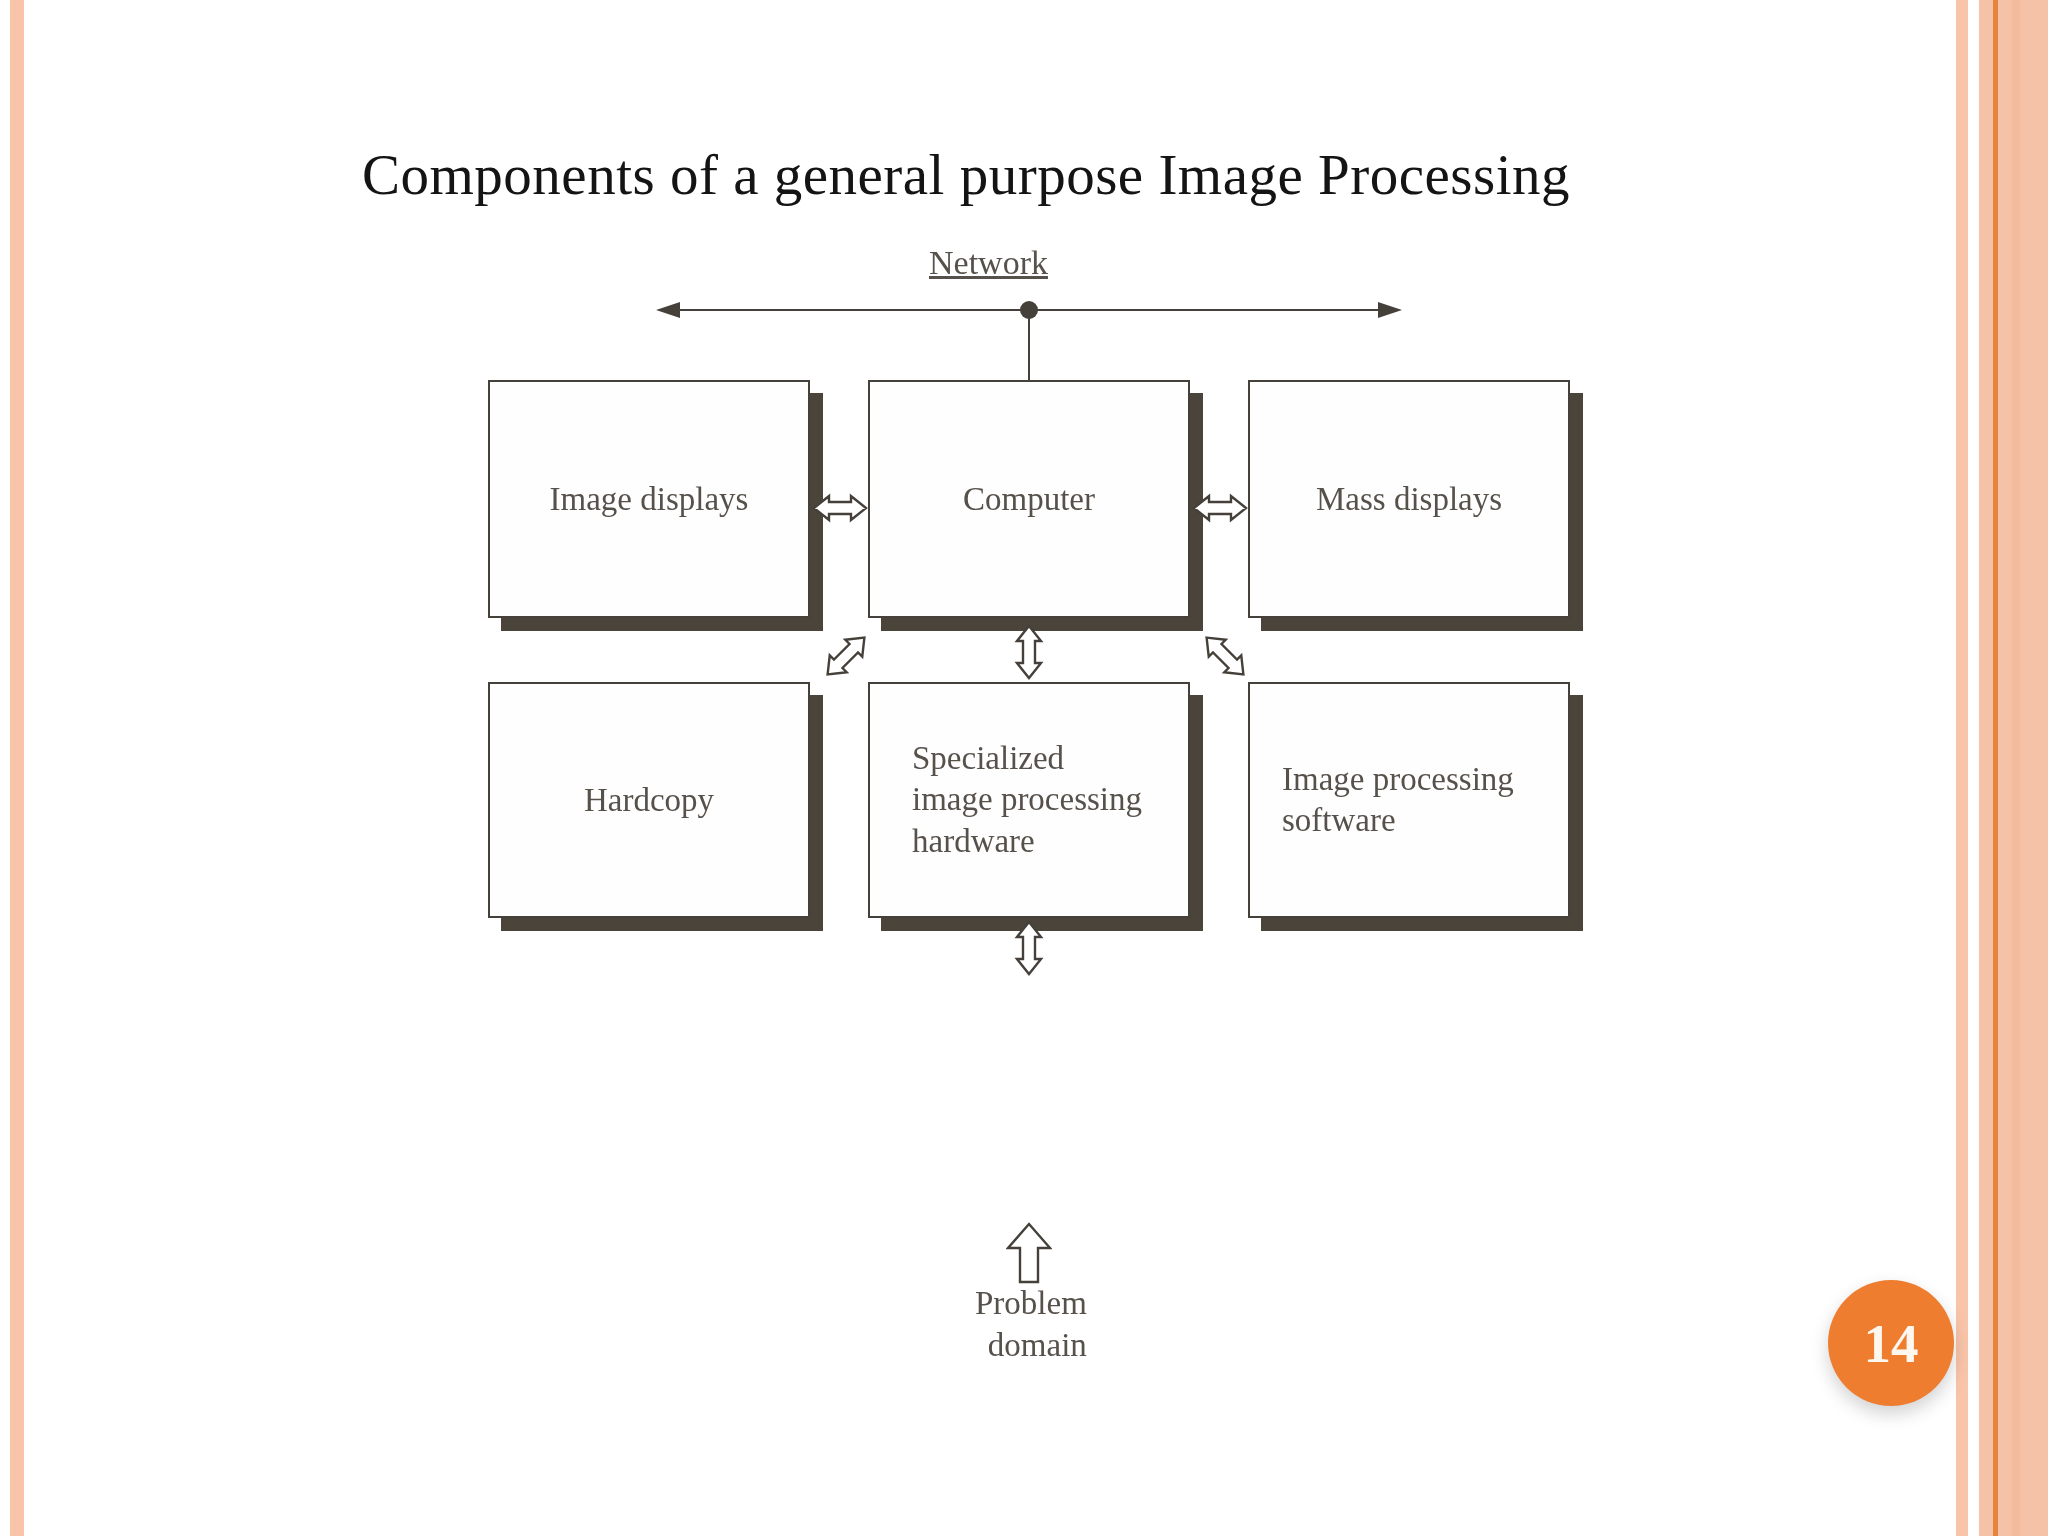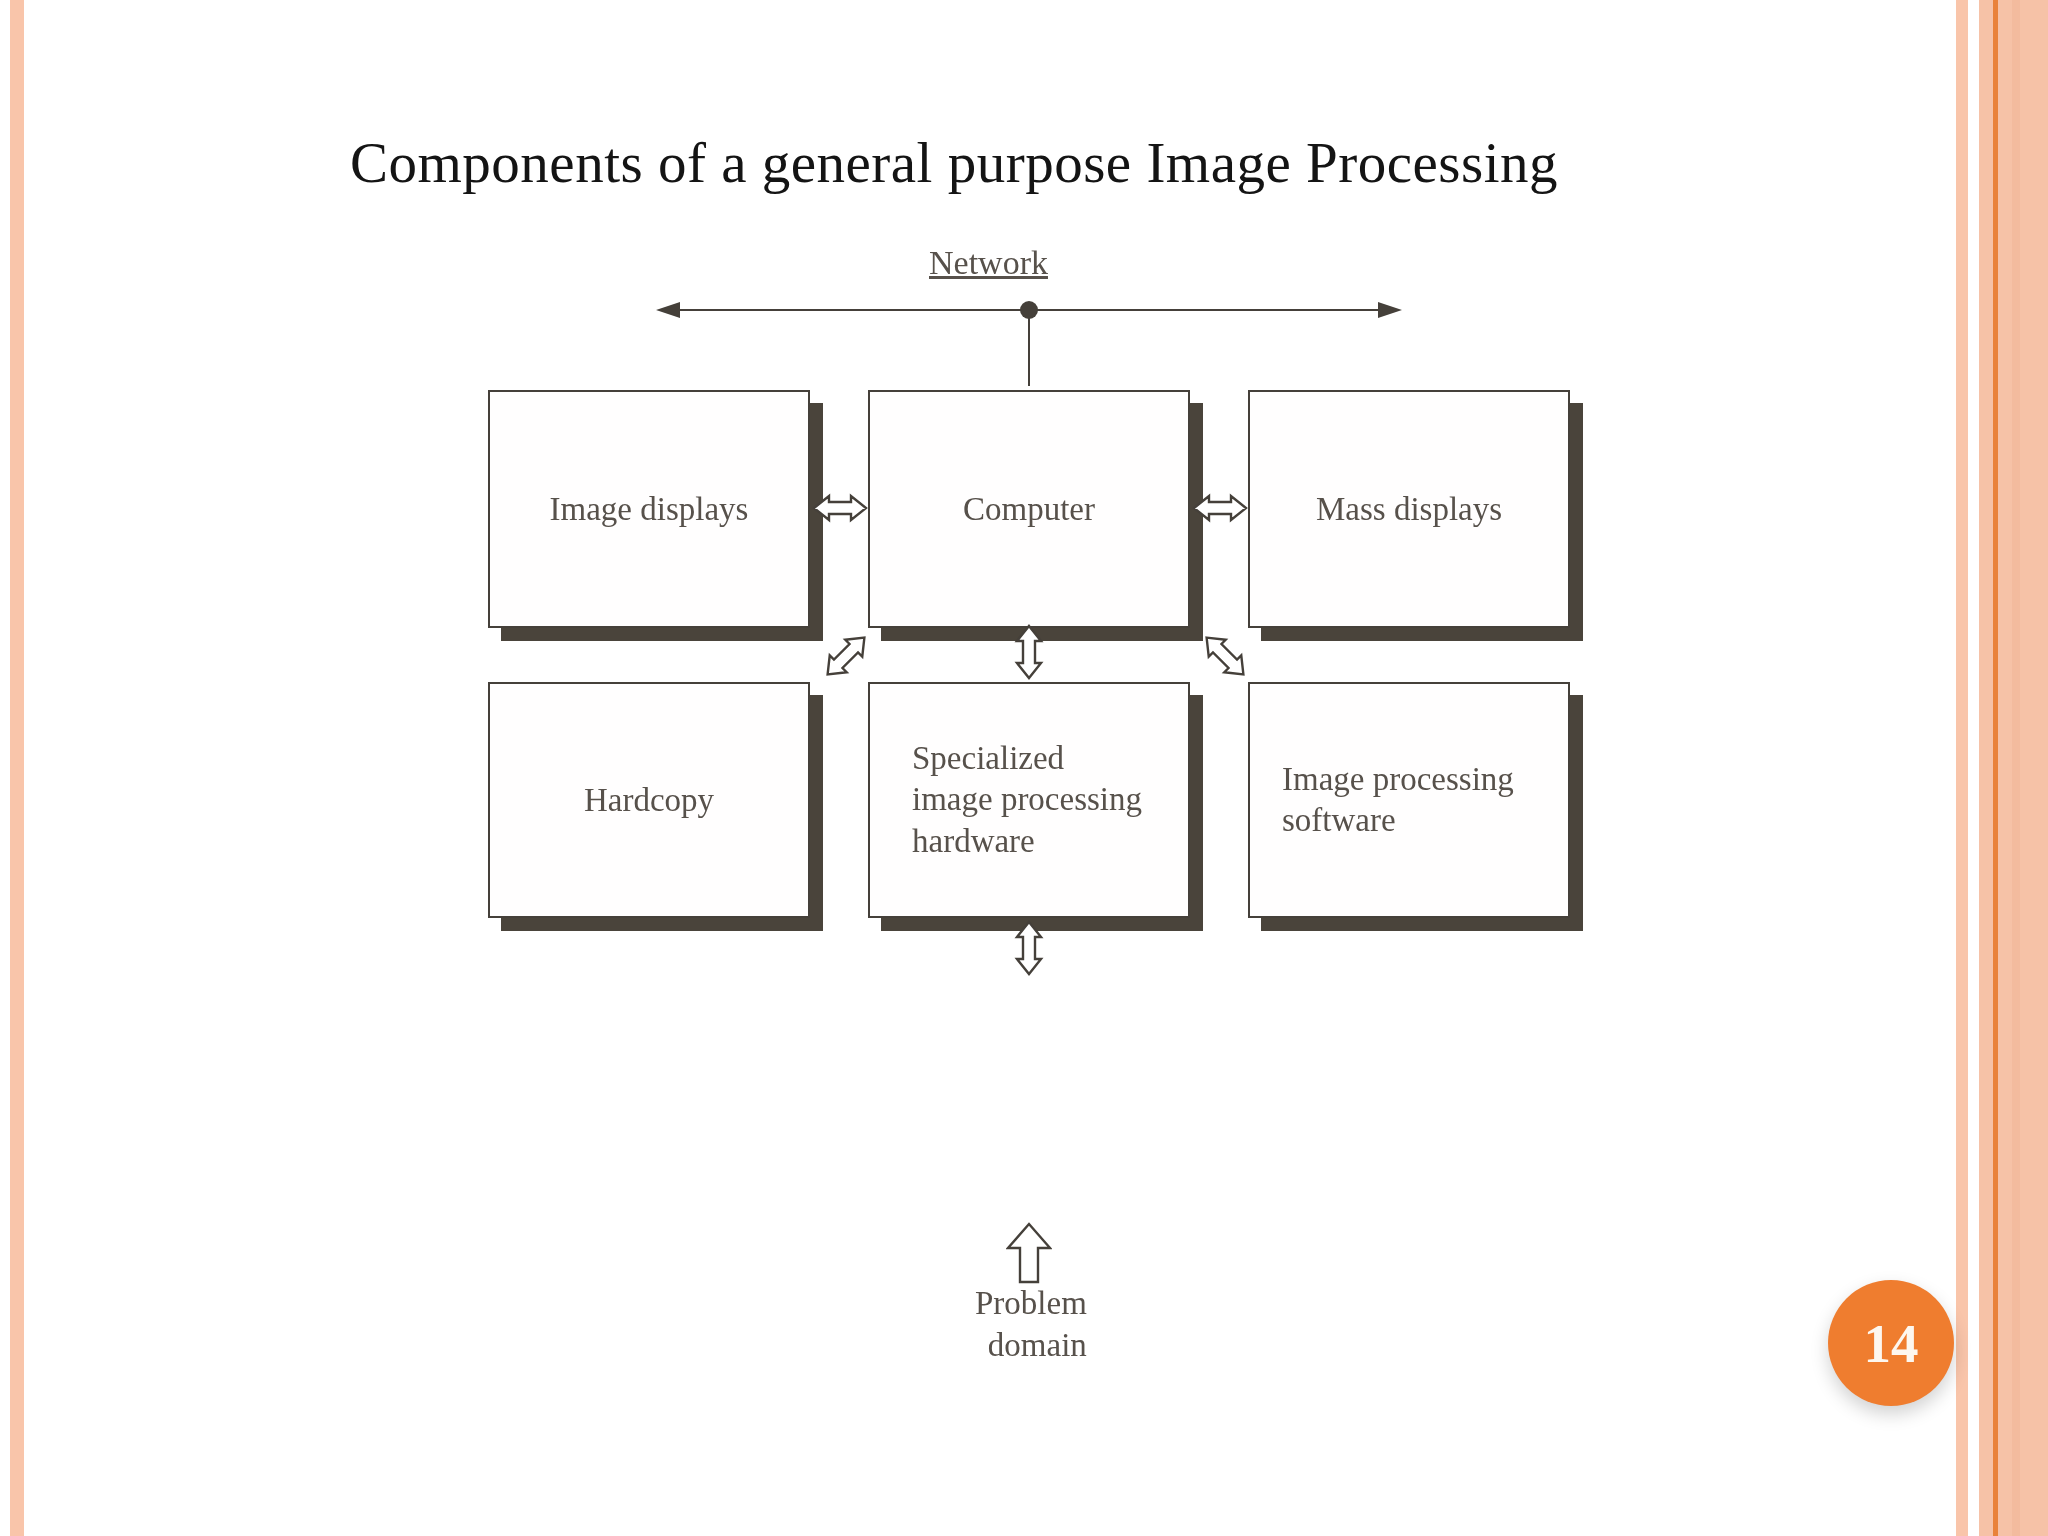--- a/index.html
+++ b/index.html
@@ -16,39 +16,39 @@
   .stripe{position:absolute;top:0;height:100%;}
   .stripe-left{left:10px;width:14px;background:var(--stripe_peach,#f9c5aa);}
   .stripe-right-thin{left:1956px;width:12px;background:var(--stripe_peach,#f9c5aa);}
   .stripe-right-band{left:1979px;width:69px;background:var(--stripe_band,#f6c2a7);}
   .stripe-right-band .line-orange{position:absolute;top:0;height:100%;left:14px;width:5px;background:var(--stripe_line_orange,#e9823b);}
   .stripe-right-band .line-soft{position:absolute;top:0;height:100%;left:33px;width:8px;background:var(--stripe_line_soft,#f3bb9e);}
 
   .title{
     position:absolute;left:350px;top:130px;
     font-size:57px;font-weight:400;letter-spacing:0.5px;
-    color:var(--title_text,#141414);white-space:nowrap;margin:0;
+    color:var(--title_text,#141414);white-space:nowrap;margin:12px;
   }
 
   .network-label{
     position:absolute;left:929px;top:244px;width:200px;
     text-align:left;font-size:34px;color:var(--box_text,#57514b);text-decoration:underline;
   }
   .network-line{position:absolute;left:654px;top:296px;}
 
   .box{
     position:absolute;width:322px;
     background:#fffefe;
     border:2px solid var(--ink_dark,#45403a);
     box-shadow:13px 13px 0 0 var(--shadow_dark,#4a443b);
     display:flex;align-items:center;justify-content:center;
     font-size:33px;color:var(--box_text,#57514b);
     box-sizing:border-box;text-align:center;
   }
-  .r1{top:390px;height:238px;}
+  .r1{top:380px;height:238px;}
   .r2{top:682px;height:236px;}
   .c1{left:488px;} .c2{left:868px;} .c3{left:1248px;}
   .box-sensors{left:868px;top:978px;height:240px;}
   .box .lines{text-align:left;line-height:1.25;}
   .box.align-left{justify-content:flex-start;}
   .box.pad-42{padding-left:42px;}
   .box.pad-32{padding-left:32px;}
   .lines span{display:block;}
 
   .arrow{position:absolute;color:var(--ink_dark,#45403a);display:flex;align-items:center;justify-content:center;}

